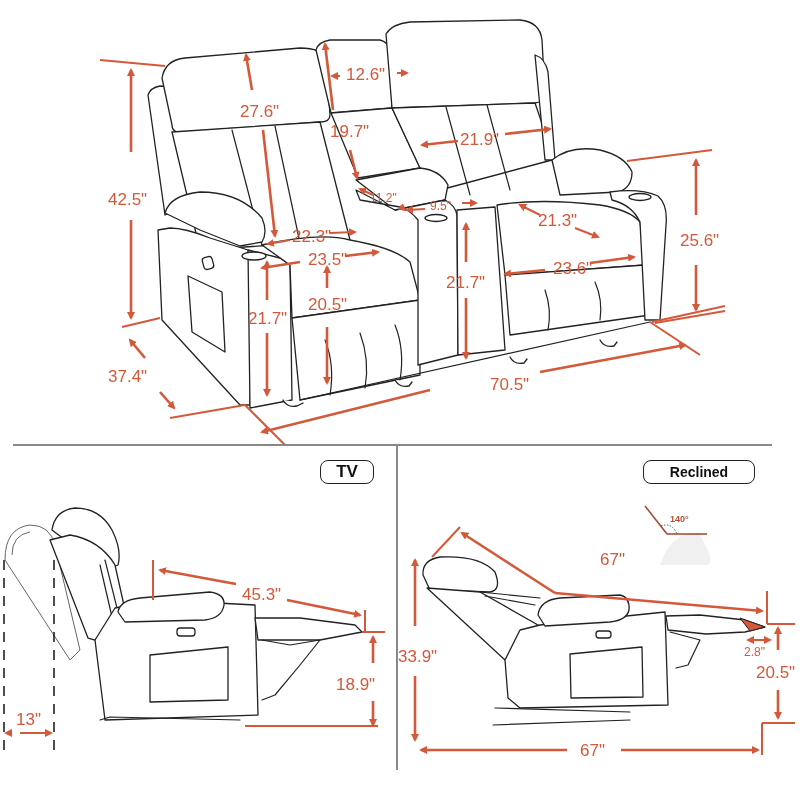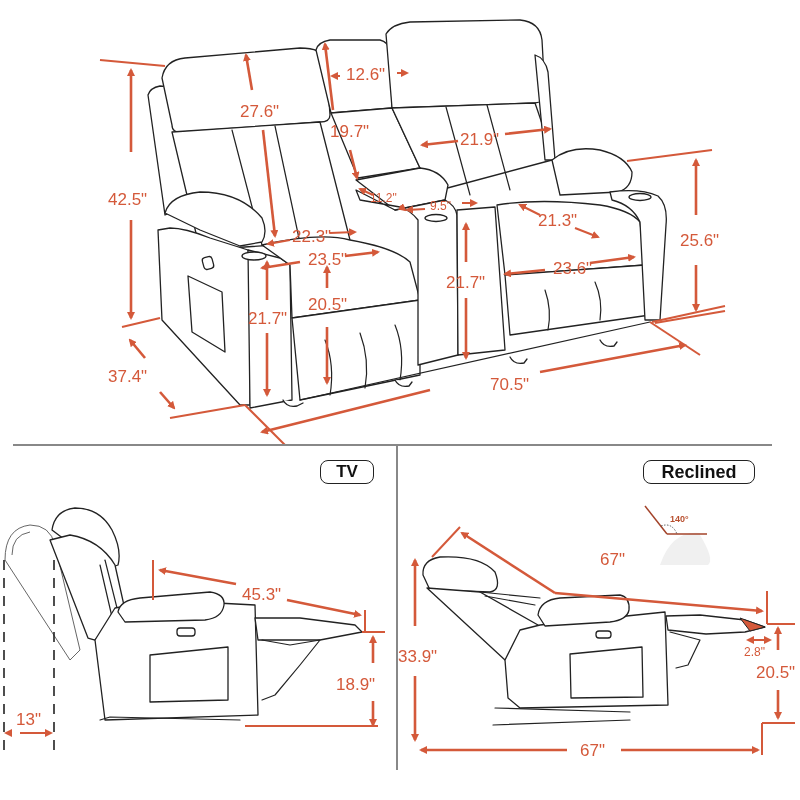--- a/index.html
+++ b/index.html
@@ -255,13 +255,13 @@
     <text class="dim-xs" x="670" y="522">140°</text>
     <text class="dim" x="600" y="565">67"</text>
     <text class="dim" x="580" y="756">67"</text>
     <text class="dim" x="398" y="662">33.9"</text>
     <text class="dim-sm" x="744" y="656">2.8"</text>
     <text class="dim" x="756" y="678">20.5"</text>
   </g>
 </svg>
 
 <div class="label-box" style="left:320px;top:460px;width:52px;height:22px;font-size:17px;line-height:22px;">TV</div>
-<div class="label-box" style="left:643px;top:460px;width:110px;height:22px;font-size:18px;line-height:22px;">Reclined</div>
+<div class="label-box" style="left:643px;top:460px;width:110px;height:22px;font-size:14px;line-height:22px;">Reclined</div>
 
 </body></html>

